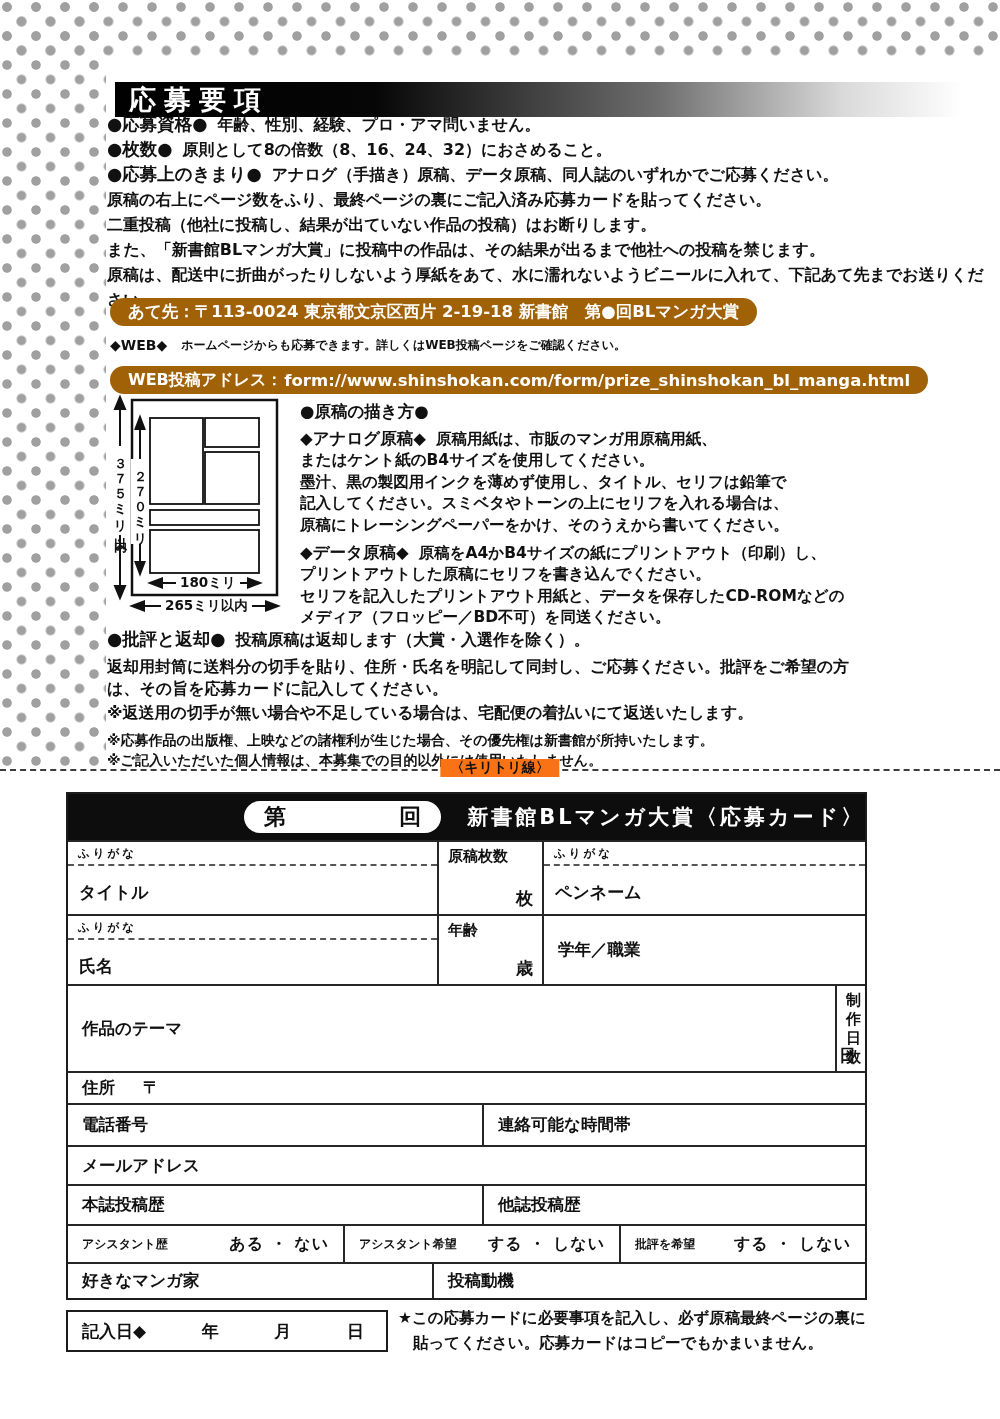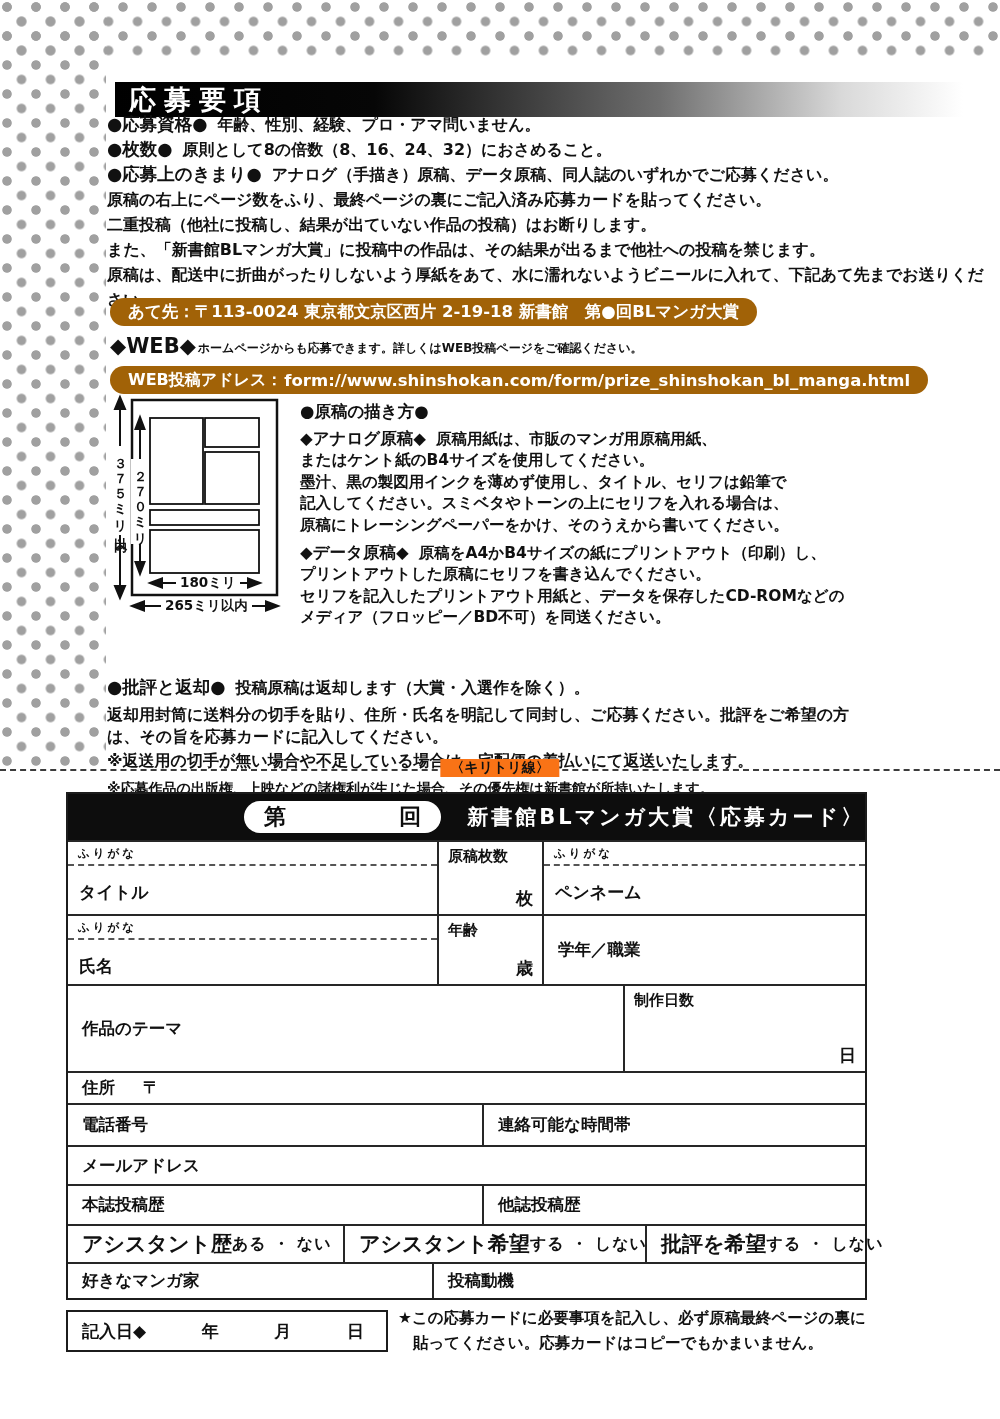--- a/index.html
+++ b/index.html
@@ -36,21 +36,21 @@
   .b { font-weight:800; }
 
   
   .pill-black {
     background:#a16207; color:#fff; border-radius:15px;
     display:inline-flex; align-items:center; padding:0 18px;
     height:28px; font-weight:700; white-space:nowrap;
   }
   .addr-pill { left:110px; top:298px; font-size:16.5px; }
   .web-line  { left:110px; top:334px; }
-  .web-line .wh { font-size:21px; font-weight:800; margin-right:2px; vertical-align:-1px; }
+  .web-line .wh { font-size:14px; font-weight:800; margin-right:14px; vertical-align:-1px; }
   .web-line .wt { font-size:12px; font-weight:600; }
   .web-pill  { left:110px; top:366px; font-size:16px; }
   .web-pill .url { font-size:16.5px; margin-left:2px; }
 
   
   .diagram { left:100px; top:393px; width:200px; height:237px; }
   .diagram svg { position:absolute; left:0; top:0; }
   .vlabel {
     position:absolute; writing-mode:vertical-rl; text-orientation:upright;
     font-size:13px; font-weight:700; letter-spacing:2px; background:#fff; padding:3px 0;
@@ -59,21 +59,21 @@
 
   
   .howto { left:300px; top:401px; width:690px; font-size:15.5px; font-weight:600; line-height:21.6px; }
   .howto .sec-h { font-size:16.5px; font-weight:800; margin-right:10px; }
   .howto .gap { margin-top:5px; }
 
   
   .critique { left:107px; top:628px; width:880px; font-size:16px; font-weight:600; }
   .critique .h { font-size:17.5px; font-weight:800; margin-right:10px; }
   .critique .l { line-height:22.5px; }
-  .critique .first { margin-bottom:4px;margin-top:48px; }
+  .critique .first { margin-bottom:4px; }
   .critique .note-bold { font-weight:800; margin-top:1px; }
   .critique .small { font-size:14px; line-height:19.5px; font-weight:600; }
   .critique .small-first { margin-top:7px; }
 
   
   .kiritori { left:0; top:769px; width:1000px; border-top:2px dashed #3c3c3c; }
   .kiritori-label {
     position:absolute; top:-12px; left:50%; transform:translateX(-50%);
     background:#f97316; padding:0 10px; font-size:14px; font-weight:700; white-space:nowrap;
   }
@@ -88,36 +88,36 @@
   }
   .fheader-title { color:#fff; font-size:21px; font-weight:800; letter-spacing:3px; margin-left:26px; white-space:nowrap; }
 
   .frow { display:flex; border-top:2px solid #262626; }
   .fcell { border-left:2px solid #262626; position:relative; }
   .fcell:first-child { border-left:none; }
   .r1 { height:74px; } .r2 { height:70px; } .r3 { height:87px; }
   .r4 { height:32px; } .r5 { height:42px; } .r6 { height:39px; }
   .r7 { height:40px; } .r8 { height:38px; } .r9 { height:36px; }
   .w-c1 { width:369px; } .w-c2 { width:105px; } .w-flex { flex:1; }
-  .w-theme { width:555px; } .w-days { flex:1; }
+  .w-theme { width:767px; } .w-days { flex:1; }
   .w-half { width:414px; }
-  .w-a1 { width:275px; } .w-a2 { width:302px; }
+  .w-a1 { width:275px; } .w-a2 { width:276px; }
   .w-fav { width:364px; }
 
   .furi-cell { display:flex; flex-direction:column; }
   .furi {
     font-size:11.5px; font-weight:600; letter-spacing:3px;
     padding:4px 0 3px 10px; border-bottom:2px dashed #555;
   }
   .cell-main { padding:15px 0 0 11px; font-size:17px; font-weight:600; }
   .corner-label { padding:5px 0 0 9px; font-size:15px; font-weight:600; }
   .corner-unit { position:absolute; right:9px; bottom:4px; font-size:17px; font-weight:600; }
   .center-cell { display:flex; align-items:center; padding-left:14px; font-size:16.5px; font-weight:600; }
   .opt-cell { display:flex; align-items:center; justify-content:space-between; padding:0 14px; }
-  .opt-cell .ol { font-size:21px; font-weight:600; white-space:nowrap; }
+  .opt-cell .ol { font-size:12px; font-weight:600; white-space:nowrap; }
   .opt-cell .ov { font-size:16px; font-weight:600; letter-spacing:1px; white-space:nowrap; }
   .postal { margin-left:28px; }
 
   
   .date-box {
     left:66px; top:1310px; width:322px; height:42px; border:2.5px solid #1c1c1c;
     display:flex; align-items:center; padding:0 22px 0 14px; font-size:17px; font-weight:700;
   }
   .date-box .du { margin-left:auto; }
   .star-note { left:398px; top:1306px; width:480px; font-size:15.5px; font-weight:700; line-height:24.5px; }

